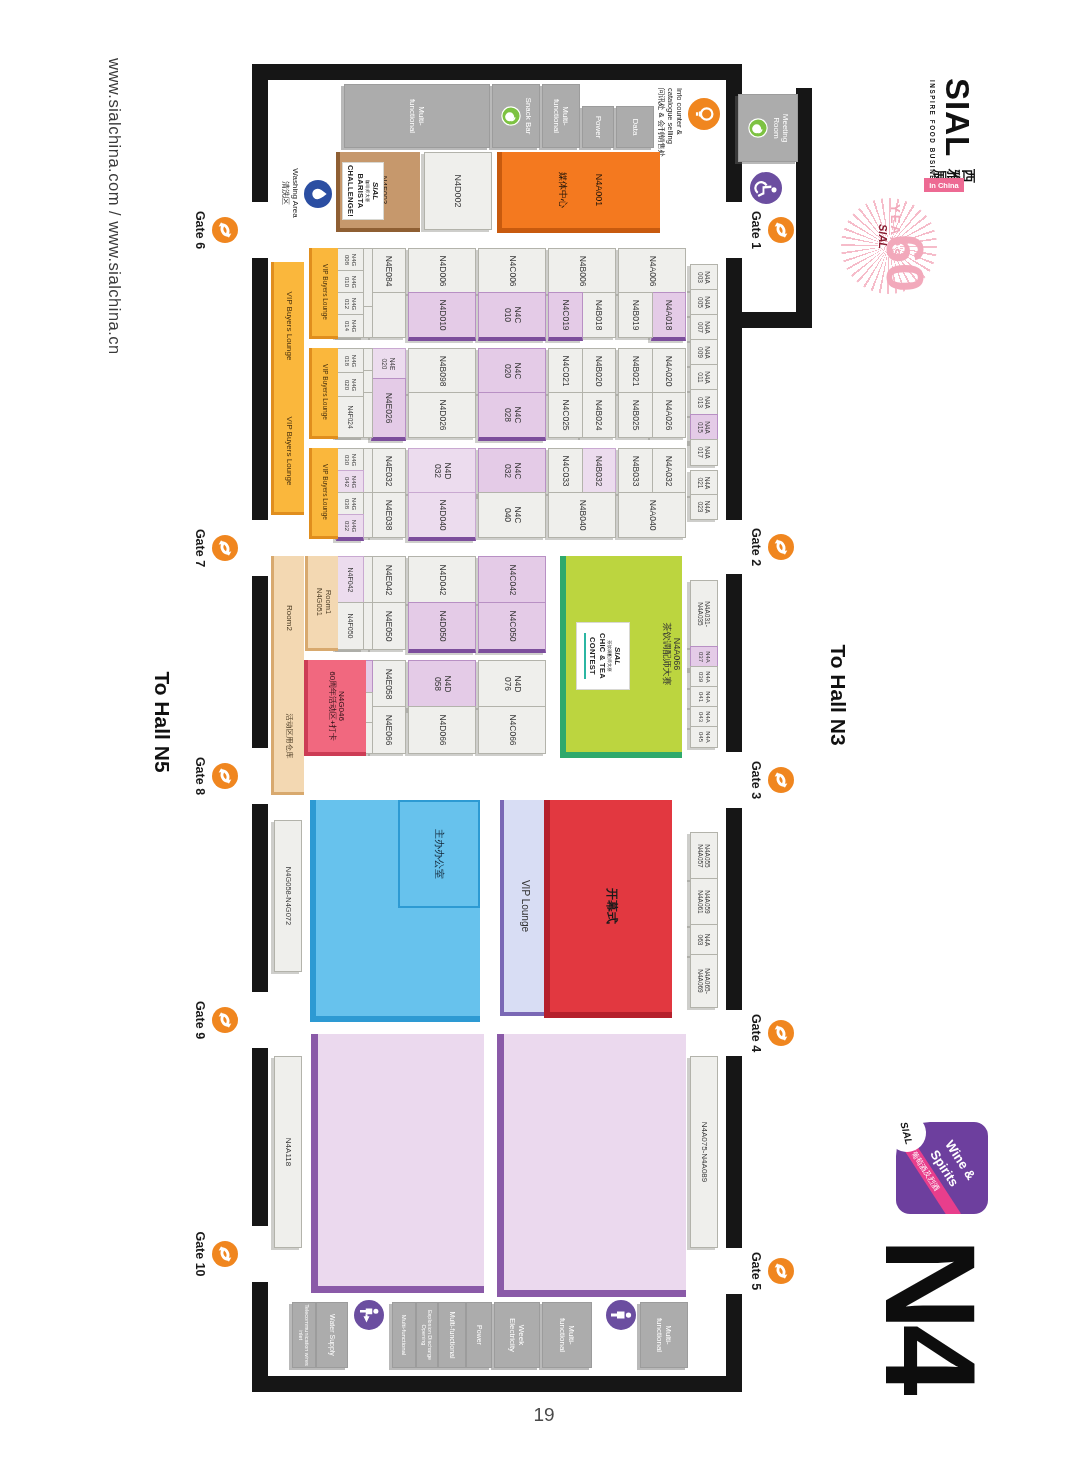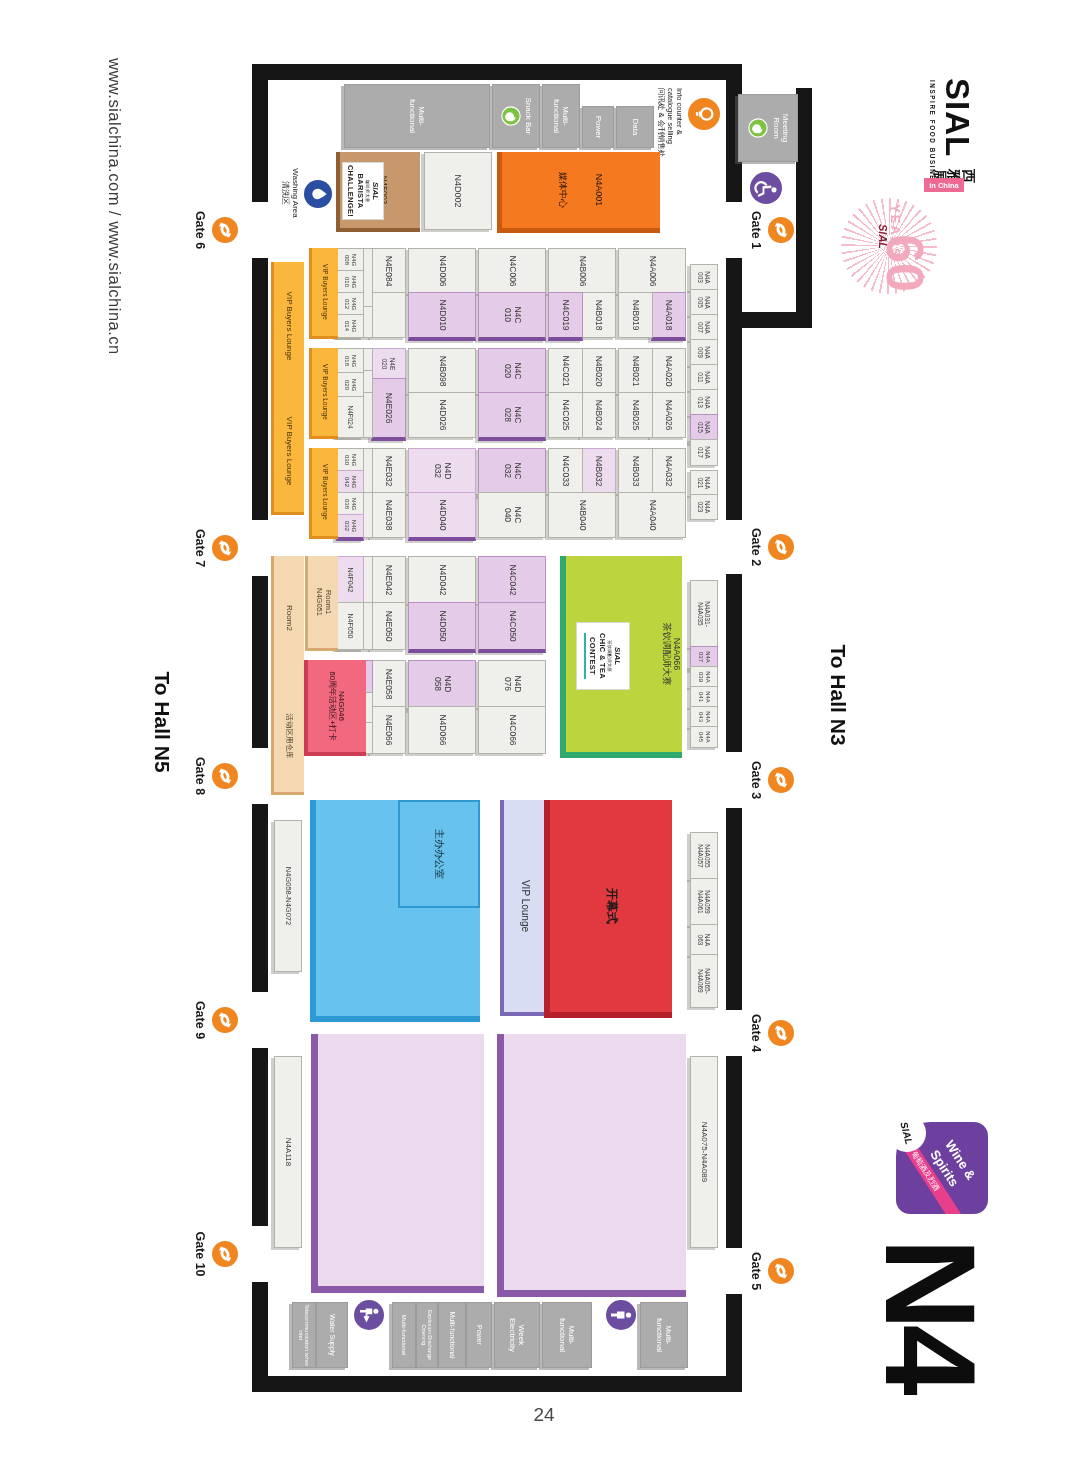--- a/index.html
+++ b/index.html
@@ -739,13 +739,13 @@
         <circle cx="12" cy="12" r="12" fill="#6B4EA0"></circle>
         <g fill="#fff">
           <circle cx="9" cy="6.5" r="2"></circle>
           <path d="M6.8 9.4h4.6v5.2H10v4.6H8v-4.6H6.8z"></path>
           <path d="M13 11.6l5 2.4-5 2.4v-1.6h-1.6v-1.6H13z"></path>
         </g>
       </svg>
     </div>
   </div>
 
-<div id="page-num">24</div>
+<div id="page-num">19</div>
 
 </body></html>

